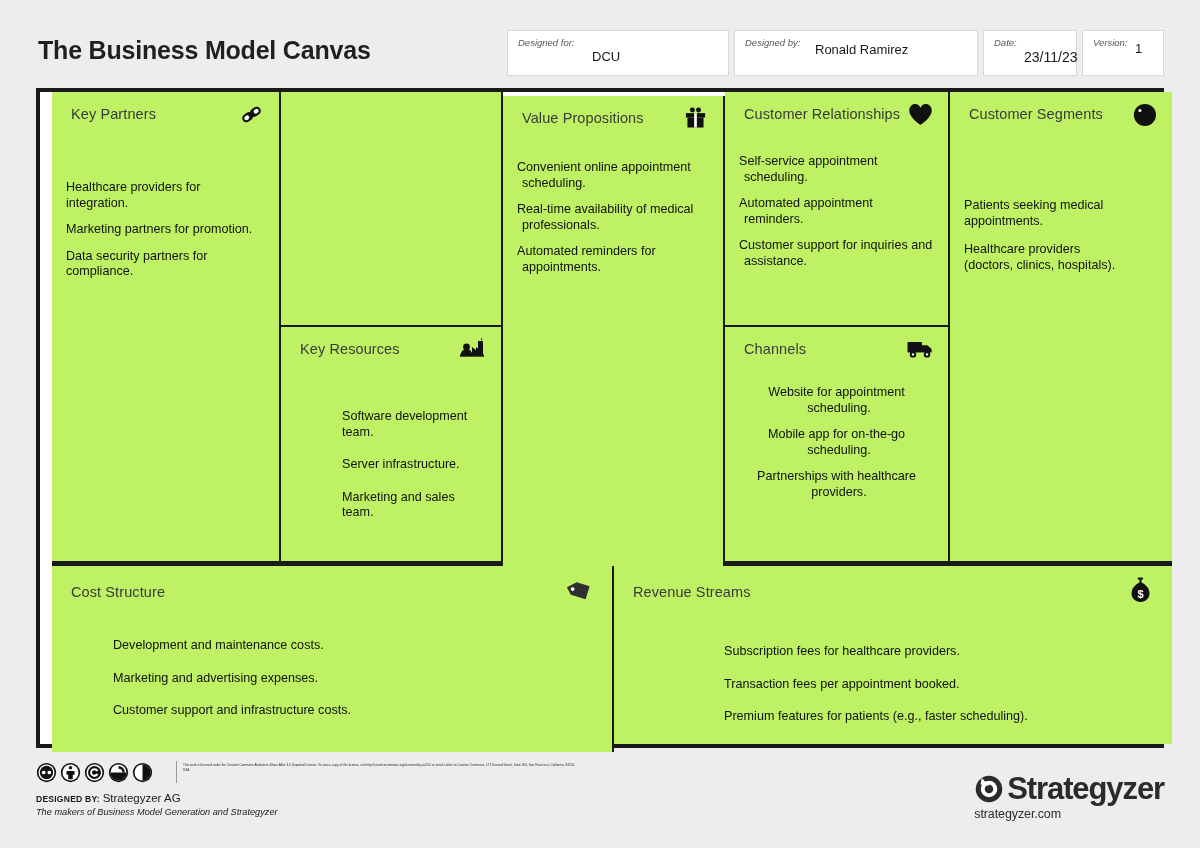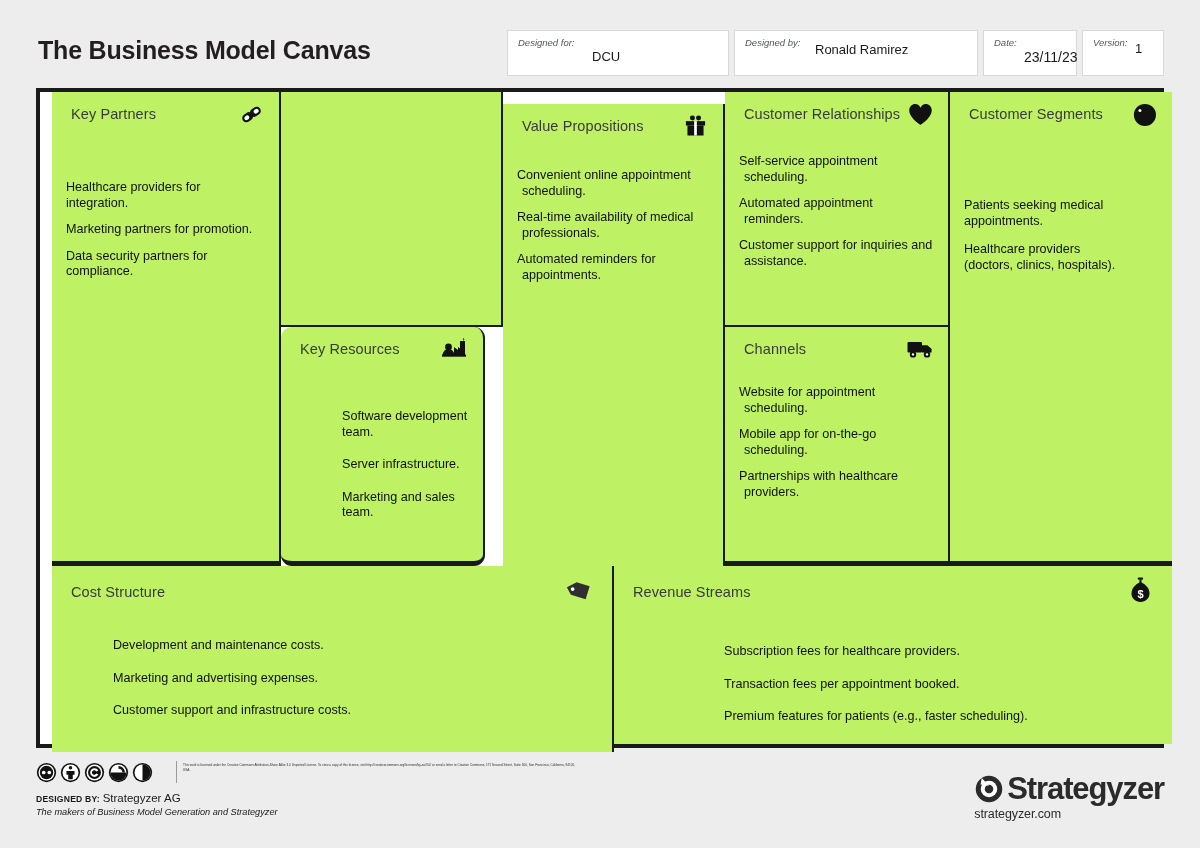--- a/index.html
+++ b/index.html
@@ -277,21 +277,21 @@
       <div class="cell-body" style="padding-top:44px;">
         <div class="entry">Healthcare providers for integration.</div>
         <div class="entry">Marketing partners for promotion.</div>
         <div class="entry">Data security partners for compliance.</div>
       </div>
     </div>
 
     <div class="cell bd-r bd-b" style="left:229px; top:0; width:222px; height:235px;">
     </div>
 
-    <div class="cell bd-r bd-b-thick indent" style="left:229px; top:235px; width:204px; height:239px;border-radius:11px;">
+    <div class="cell bd-r bd-b-thick indent" style="left:229px; top:235px; width:222px; height:239px;">
       <div class="cell-head">
         <div class="cell-title">Key Resources</div>
         <div class="cell-icon">
           <svg width="26" height="24" viewBox="0 0 26 24">
             <g fill="#111">
               <rect x="18" y="4" width="5" height="14"></rect>
               <path d="M21 4 L21.5 0.5 L22.4 2.2 Z"></path>
               <path d="M12 18 L12 10 L16 13 L16 10 L20 13 L20 18 Z"></path>
               <circle cx="6.5" cy="10" r="3.4"></circle>
               <path d="M0.5 18 C1.2 13.6 4 12 6.5 12 C9 12 11.8 13.6 12.5 18 Z"></path>
@@ -300,21 +300,21 @@
           </svg>
         </div>
       </div>
       <div class="cell-body" style="padding-top:38px;">
         <div class="entry">Software development team.</div>
         <div class="entry">Server infrastructure.</div>
         <div class="entry">Marketing and sales team.</div>
       </div>
     </div>
 
-    <div class="cell bd-r bd-b-thick" style="left:451px; top:12px; width:222px; height:569px;">
+    <div class="cell bd-r bd-b-thick" style="left:451px; top:4px; width:222px; height:569px;">
       <div class="cell-head">
         <div class="cell-title">Value Propositions</div>
         <div class="cell-icon">
           <svg width="23" height="23" viewBox="0 0 24 24">
             <g fill="#111">
               <circle cx="8.8" cy="3.2" r="2.6"></circle>
               <circle cx="15.2" cy="3.2" r="2.6"></circle>
               <rect x="2" y="6.4" width="20" height="4.6"></rect>
               <rect x="3.6" y="11" width="16.8" height="10.4"></rect>
               <rect x="10.6" y="6.4" width="2.8" height="15" fill="#fff"></rect>
@@ -354,21 +354,21 @@
               <rect x="0.5" y="3" width="14.5" height="10.5" rx="1"></rect>
               <path d="M15 6.2 L20.4 6.2 L24.6 10 L24.6 13.5 L15 13.5 Z"></path>
               <circle cx="6" cy="15.4" r="3.2"></circle>
               <circle cx="20" cy="15.4" r="3.2"></circle>
               <circle cx="6" cy="15.4" r="1.2" fill="#fff"></circle>
               <circle cx="20" cy="15.4" r="1.2" fill="#fff"></circle>
             </g>
           </svg>
         </div>
       </div>
-      <div class="cell-body" style="padding-top:14px;">
+      <div class="cell-body" style="padding-top:14px;text-align:center;">
         <div class="entry hang">Website for appointment scheduling.</div>
         <div class="entry hang">Mobile app for on-the-go scheduling.</div>
         <div class="entry hang">Partnerships with healthcare providers.</div>
       </div>
     </div>
 
     <div class="cell bd-b-thick" style="left:898px; top:0; width:222px; height:474px;">
       <div class="cell-head">
         <div class="cell-title">Customer Segments</div>
         <div class="cell-icon">

